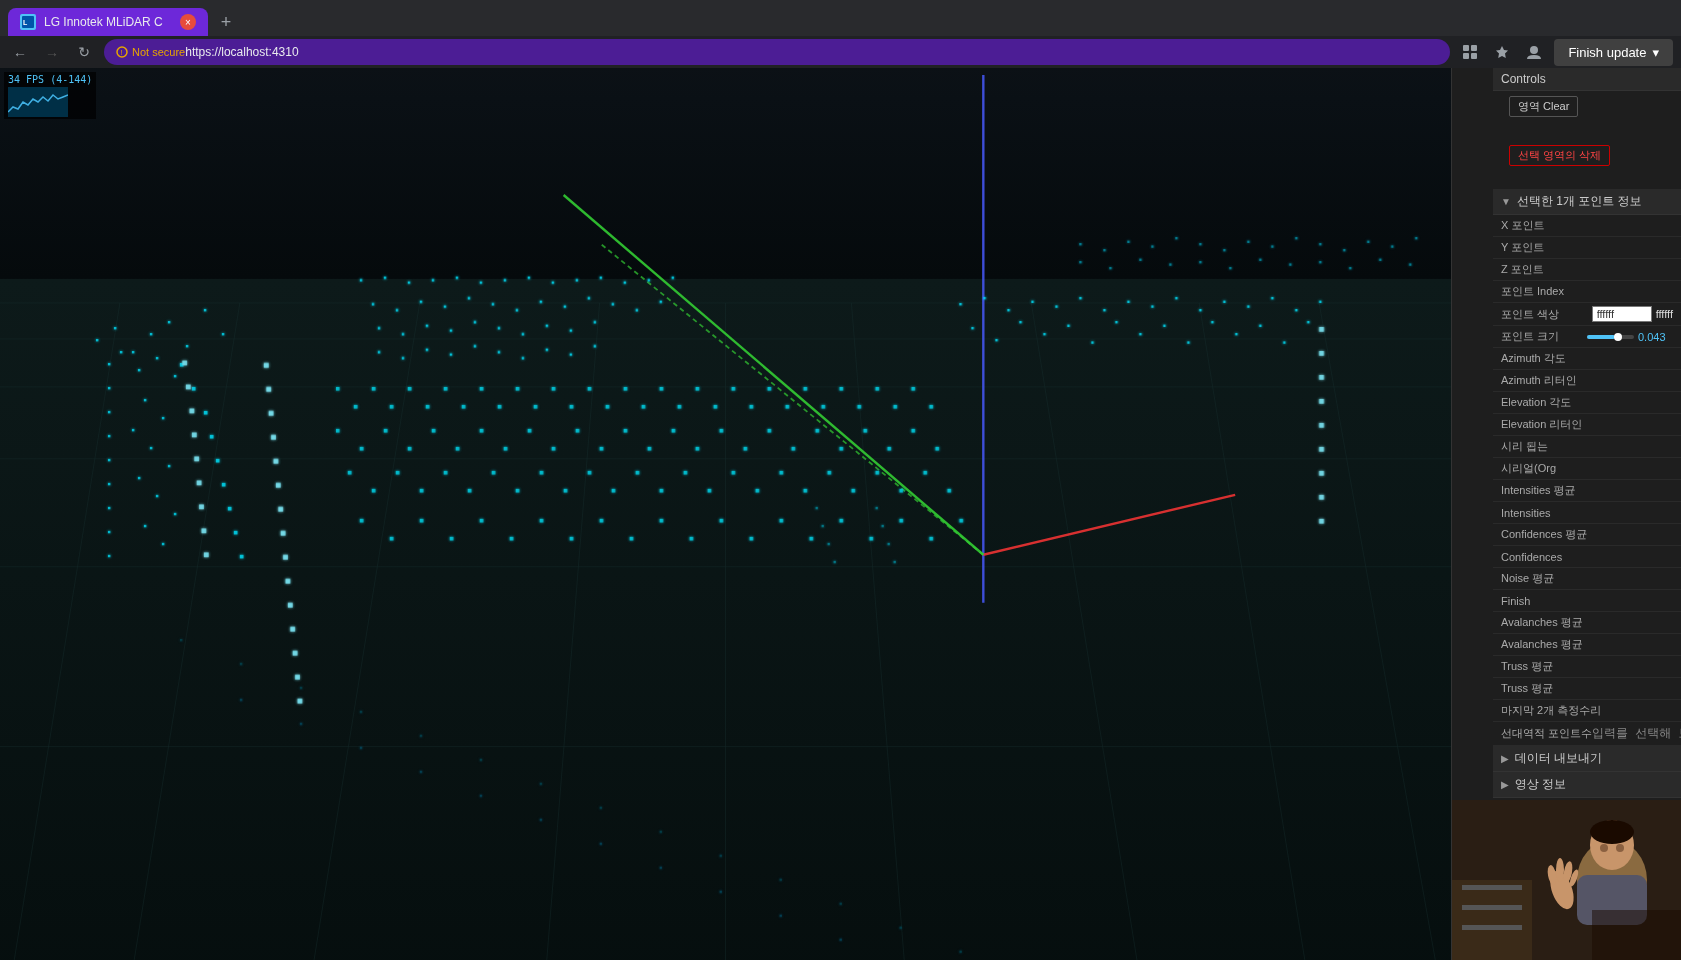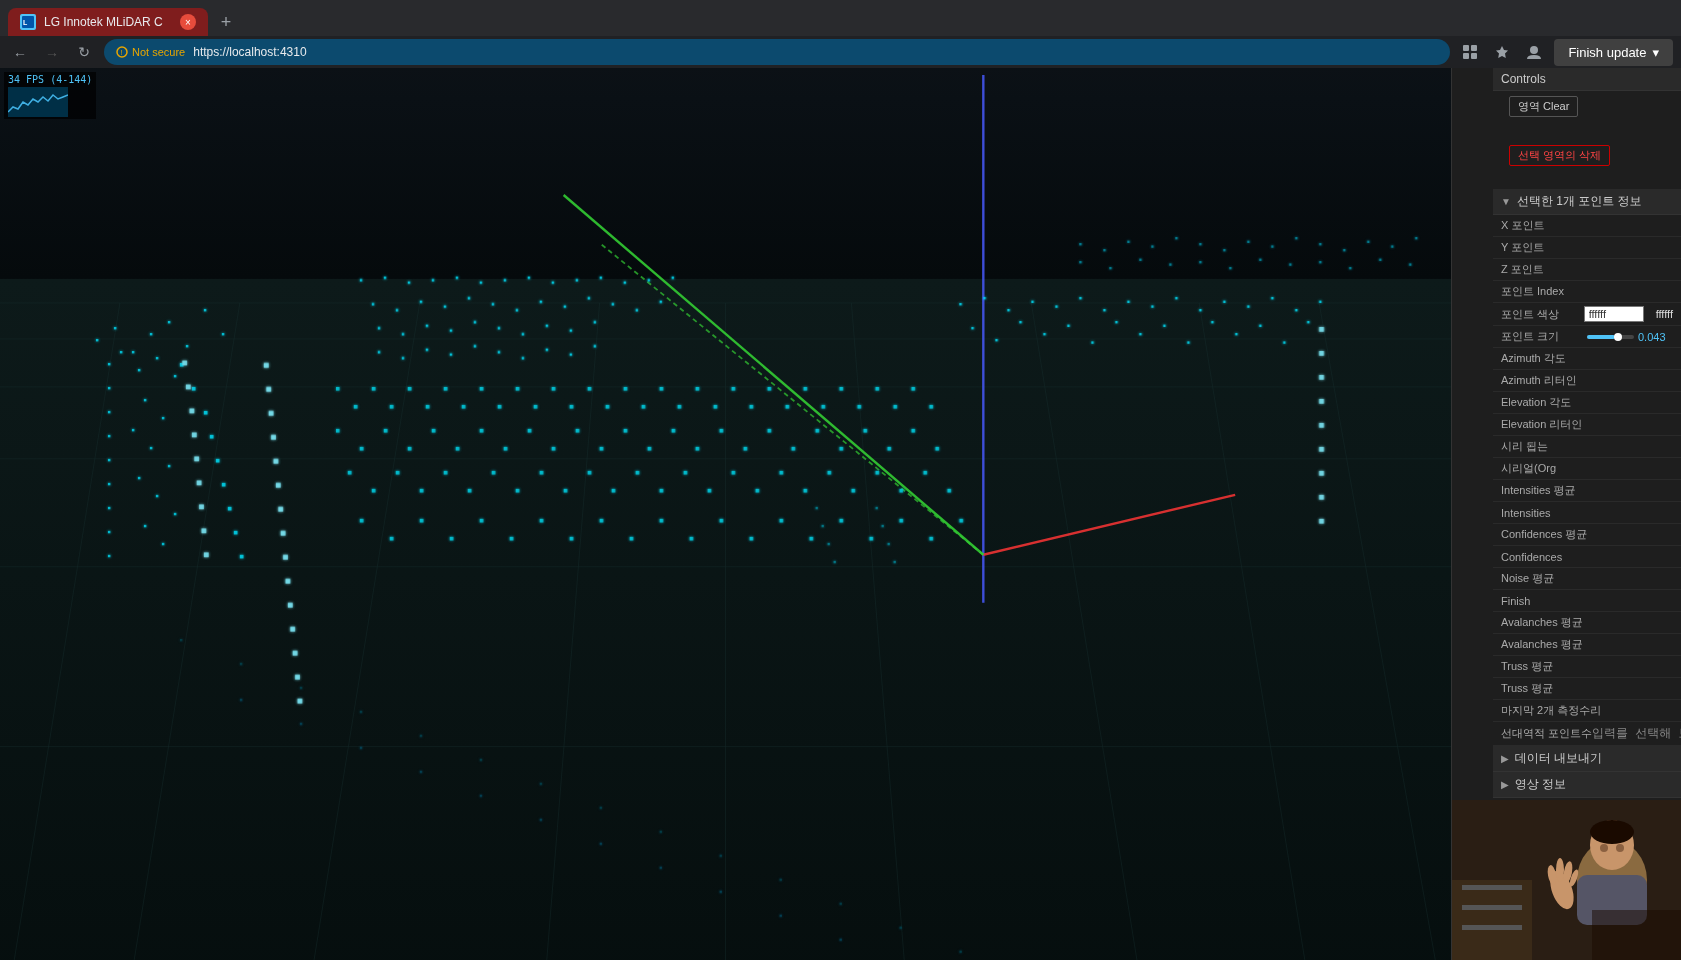--- a/index.html
+++ b/index.html
@@ -16,21 +16,21 @@
     .tab-bar {
       height: 36px;
       background: #292a2d;
       display: flex;
       align-items: flex-end;
       padding: 0 8px;
       gap: 4px;
     }
     .tab {
       height: 28px;
-      background: #7f1d1d;
+      background: #6d28d9;
       border-radius: 8px 8px 0 0;
       display: flex;
       align-items: center;
       padding: 0 12px;
       gap: 8px;
       min-width: 200px;
       max-width: 240px;
       color: #e8eaed;
       font-size: 12px;
       position: relative;
@@ -78,26 +78,25 @@
       width: 24px; height: 24px;
       display: flex; align-items: center; justify-content: center;
       color: #9aa0a6;
       cursor: pointer;
       border-radius: 50%;
       font-size: 14px;
     }
     .url-bar {
       flex: 1;
       height: 26px;
-      background: #0c4a6e;
+      background: #4c1d95;
       border-radius: 13px;
       display: flex;
       align-items: center;
       padding: 0 12px;
-      gap: 8px;
       color: #e8eaed;
       font-size: 12px;
     }
     .not-secure {
       color: #e8a600;
       display: flex; align-items: center; gap: 4px;
       font-size: 11px;
     }
     .url-text { color: #e8eaed; }
     .toolbar-right {
@@ -825,21 +824,21 @@
         <span class="panel-row-value"></span>
       </div>
 
       <div class="panel-row">
         <span class="panel-row-label">포인트 Index</span>
         <span class="panel-row-value"></span>
       </div>
 
       <div class="panel-row">
         <span class="panel-row-label">포인트 색상</span>
-        <div style="display:flex; align-items:center; gap:12px;">
+        <div style="display:flex; align-items:center; gap:4px;">
           <input type="text" class="panel-row-input-white" value="ffffff" style="width: 60px;">
           <span style="color:#ddd; font-size:11px;">ffffff</span>
         </div>
       </div>
 
       <div class="panel-row">
         <span class="panel-row-label">포인트 크기</span>
         <div class="panel-row-slider-wrap">
           <div class="slider-bar">
             <div class="slider-fill" style="width:60%;"></div>

